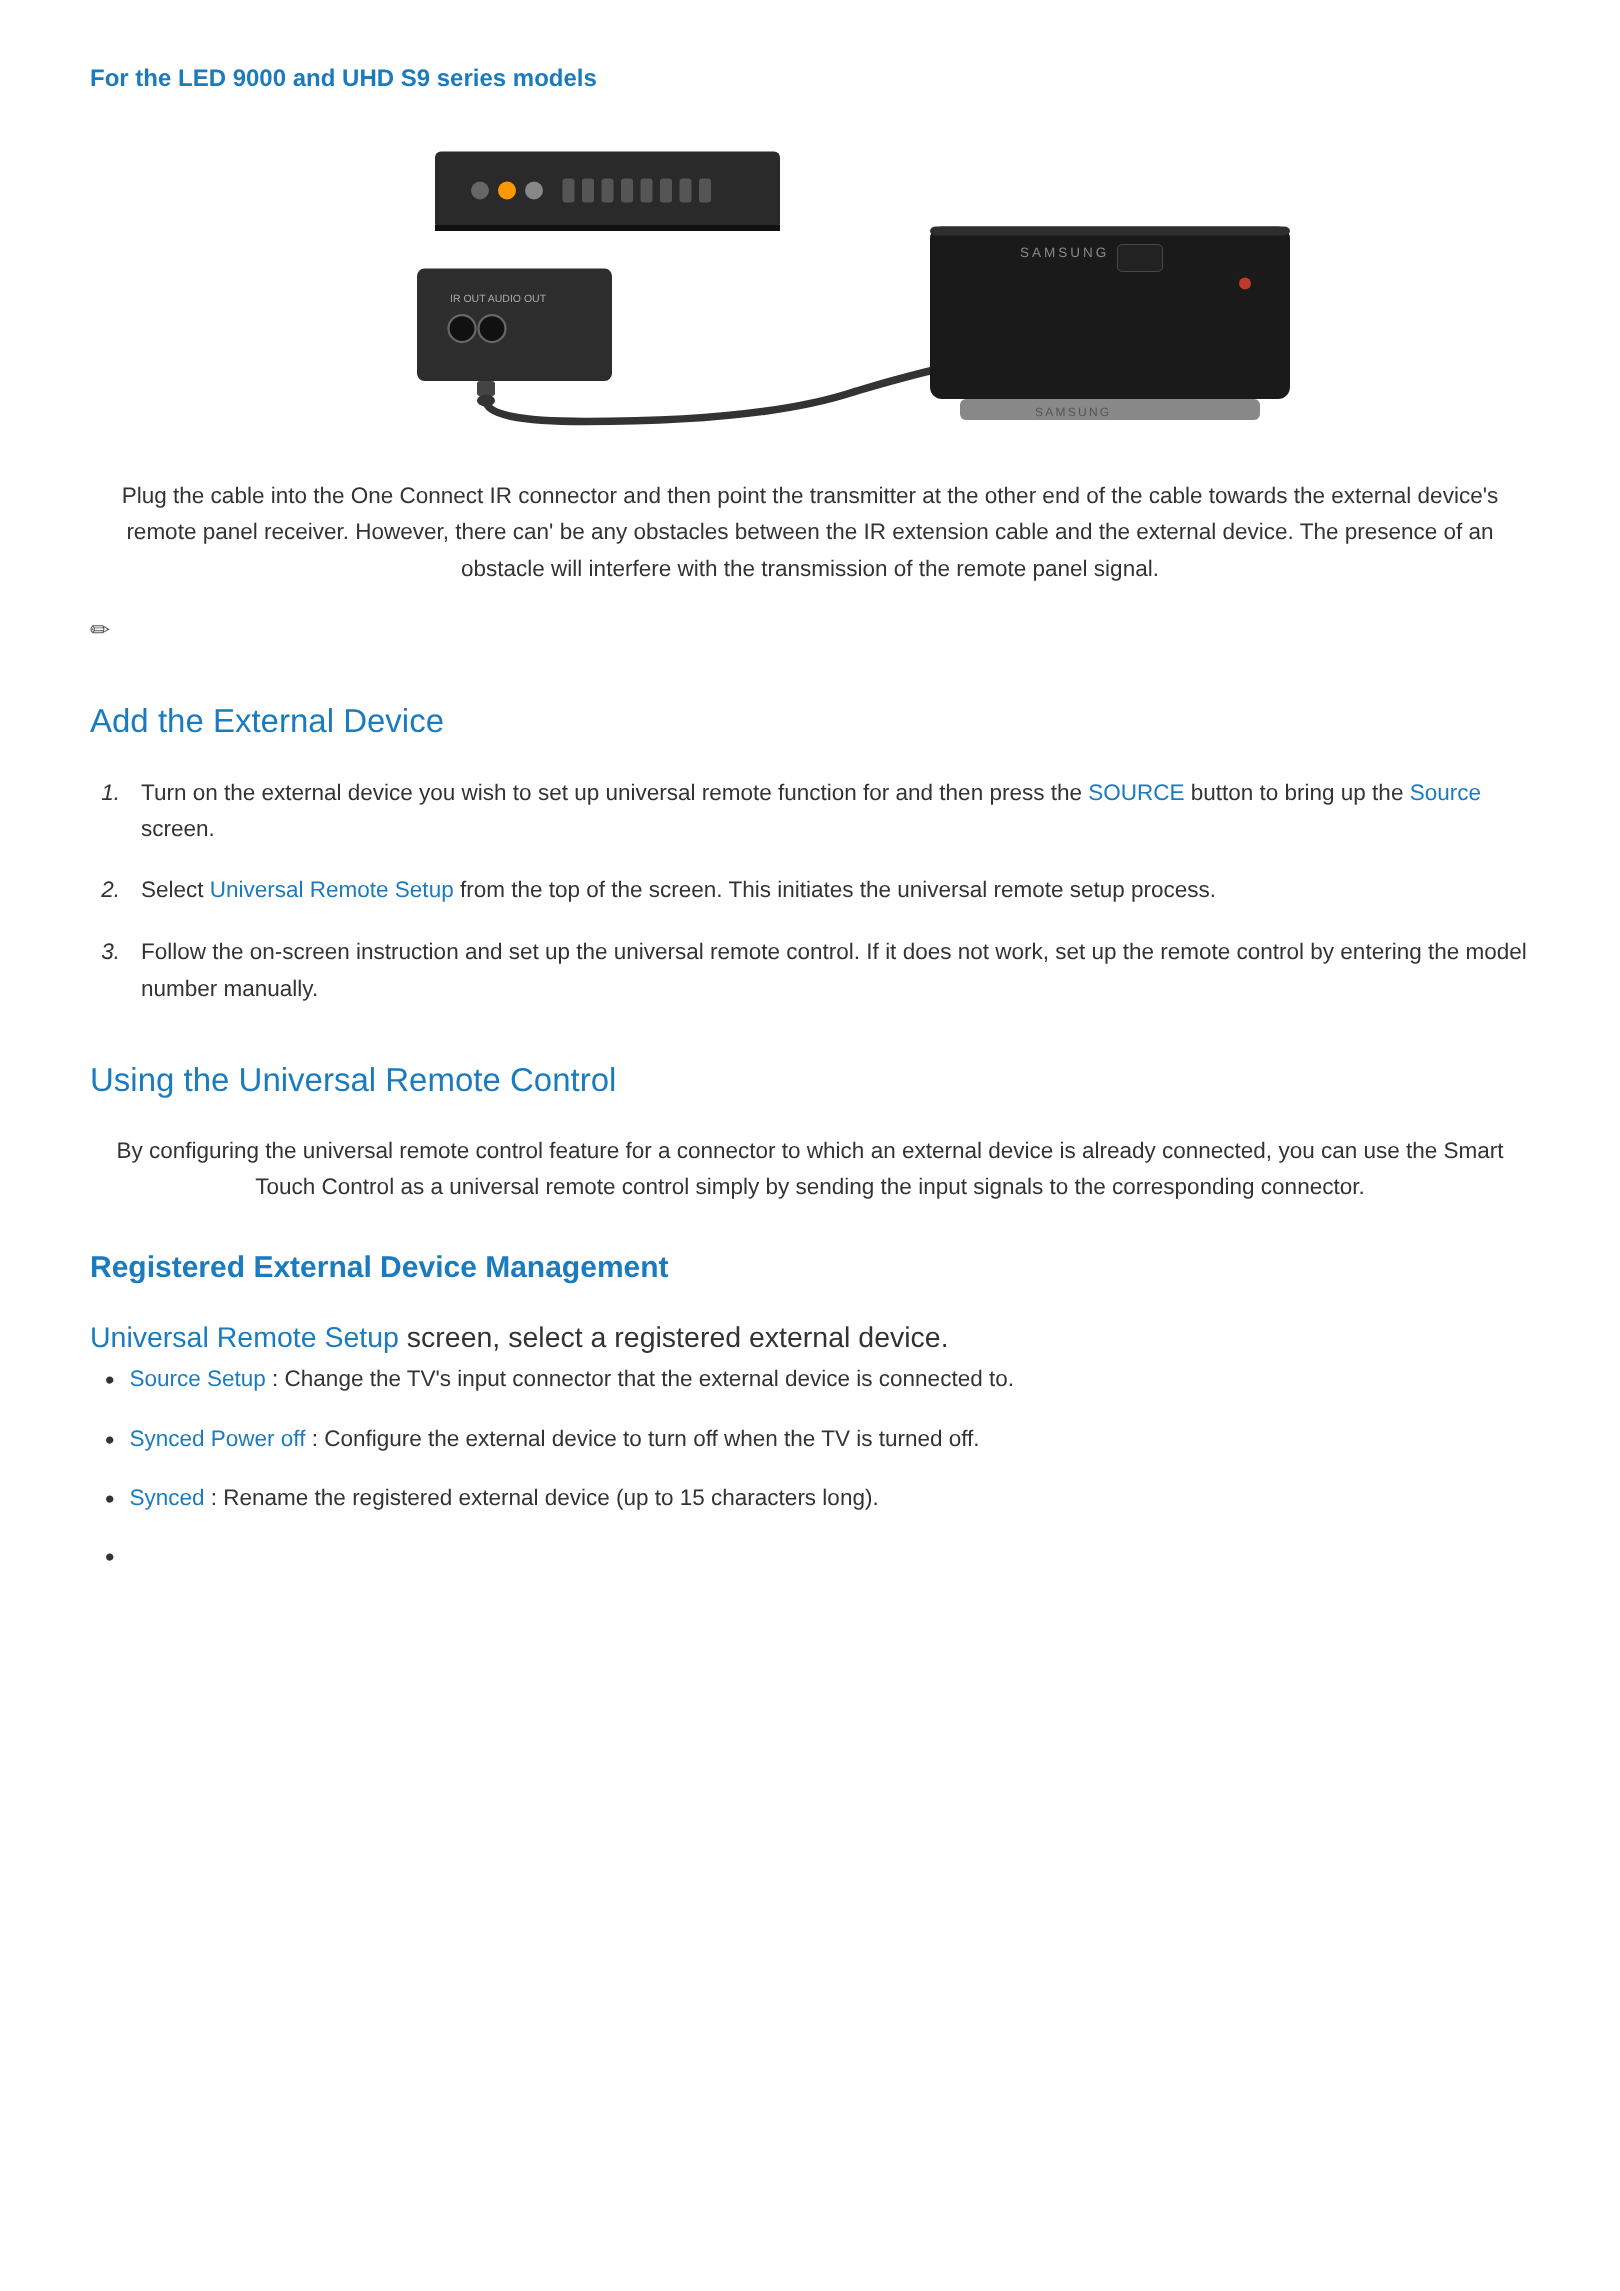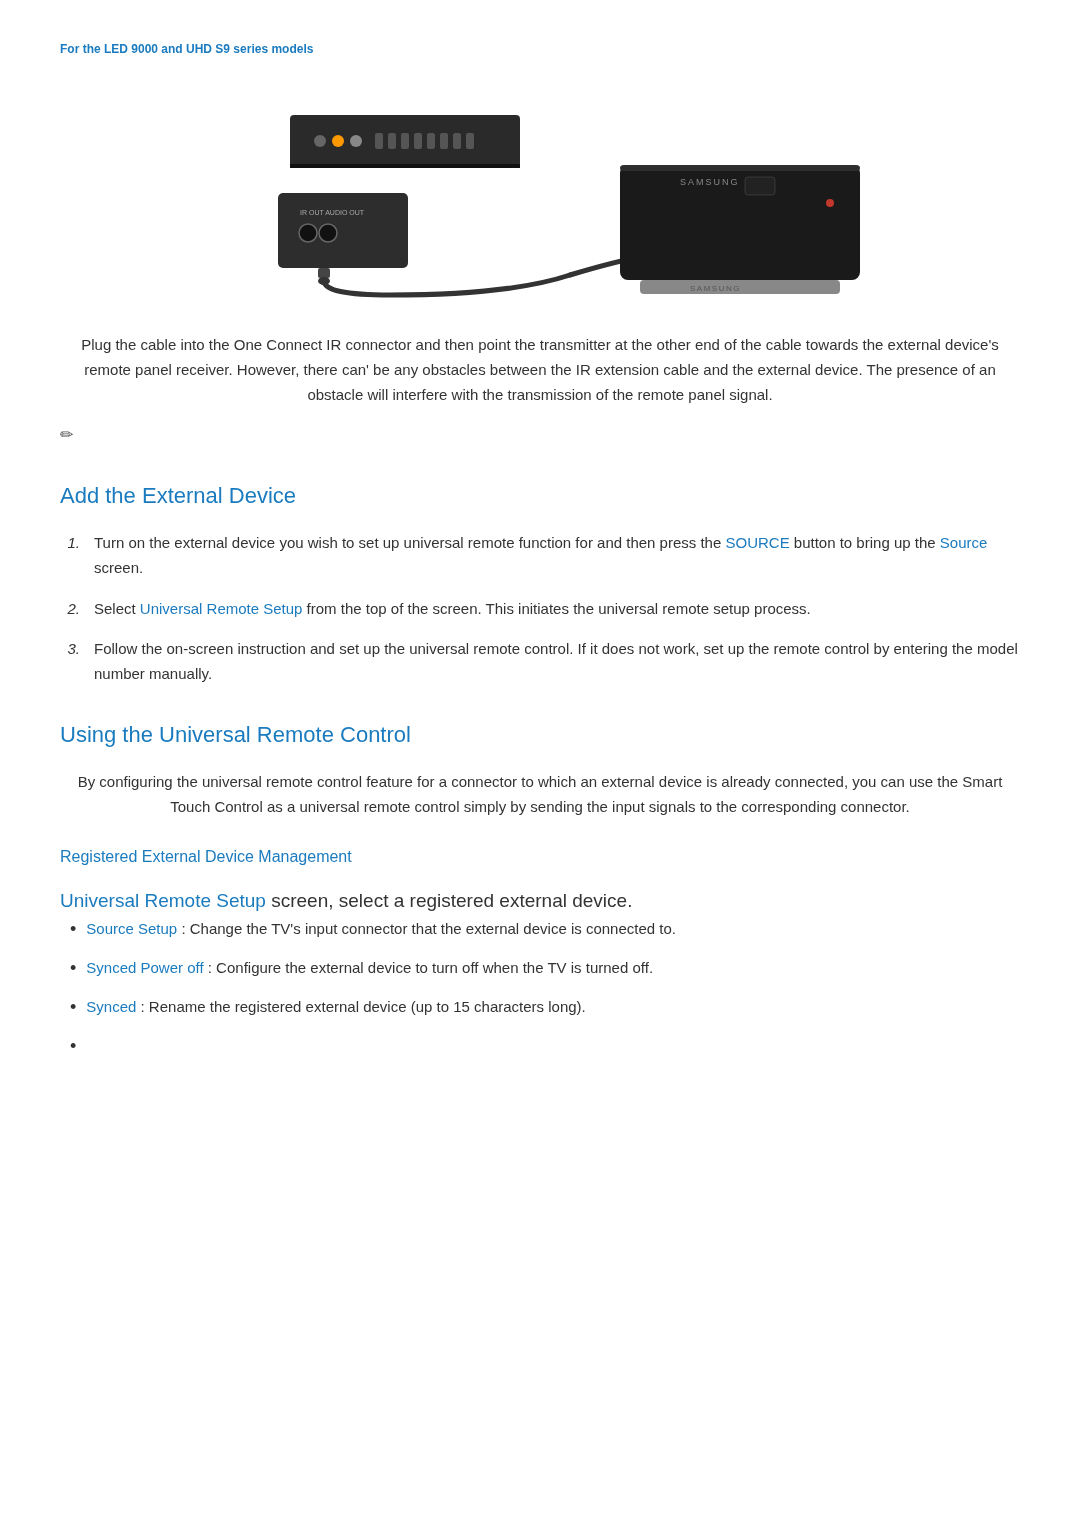--- a/index.html
+++ b/index.html
@@ -13,23 +13,23 @@
       font-family: 'Arial', sans-serif;
       font-size: 15px;
       color: #222222;
       line-height: 1.6;
       padding: 40px 60px;
       max-width: 1080px;
     }
 
     .series-label {
       color: #1a7bbf;
-      font-size: 12px;
+      font-size: 16px;
       font-weight: 600;
-      margin-bottom: 26px;
+      margin-bottom: 5px;
     }
 
     .device-image-area {
       display: flex;
       justify-content: center;
       align-items: flex-end;
       margin-bottom: 28px;
       min-height: 220px;
       position: relative;
       text-decoration: underline;
@@ -122,22 +122,22 @@
 
     .bullet-dot {
       flex-shrink: 0;
       font-size: 18px;
       line-height: 1.4;
       color: #333;
     }
 
     .registered-title {
       color: #1a7bbf;
-      font-size: 16px;
-      font-weight: 400;
+      font-size: 20px;
+      font-weight: 700;
       margin-bottom: 16px;
       margin-top: 2px;
     }
 
     .intro-link-line {
       font-size: 19px;
       color: #333;
       line-height: 1.65;
     }
   </style>

